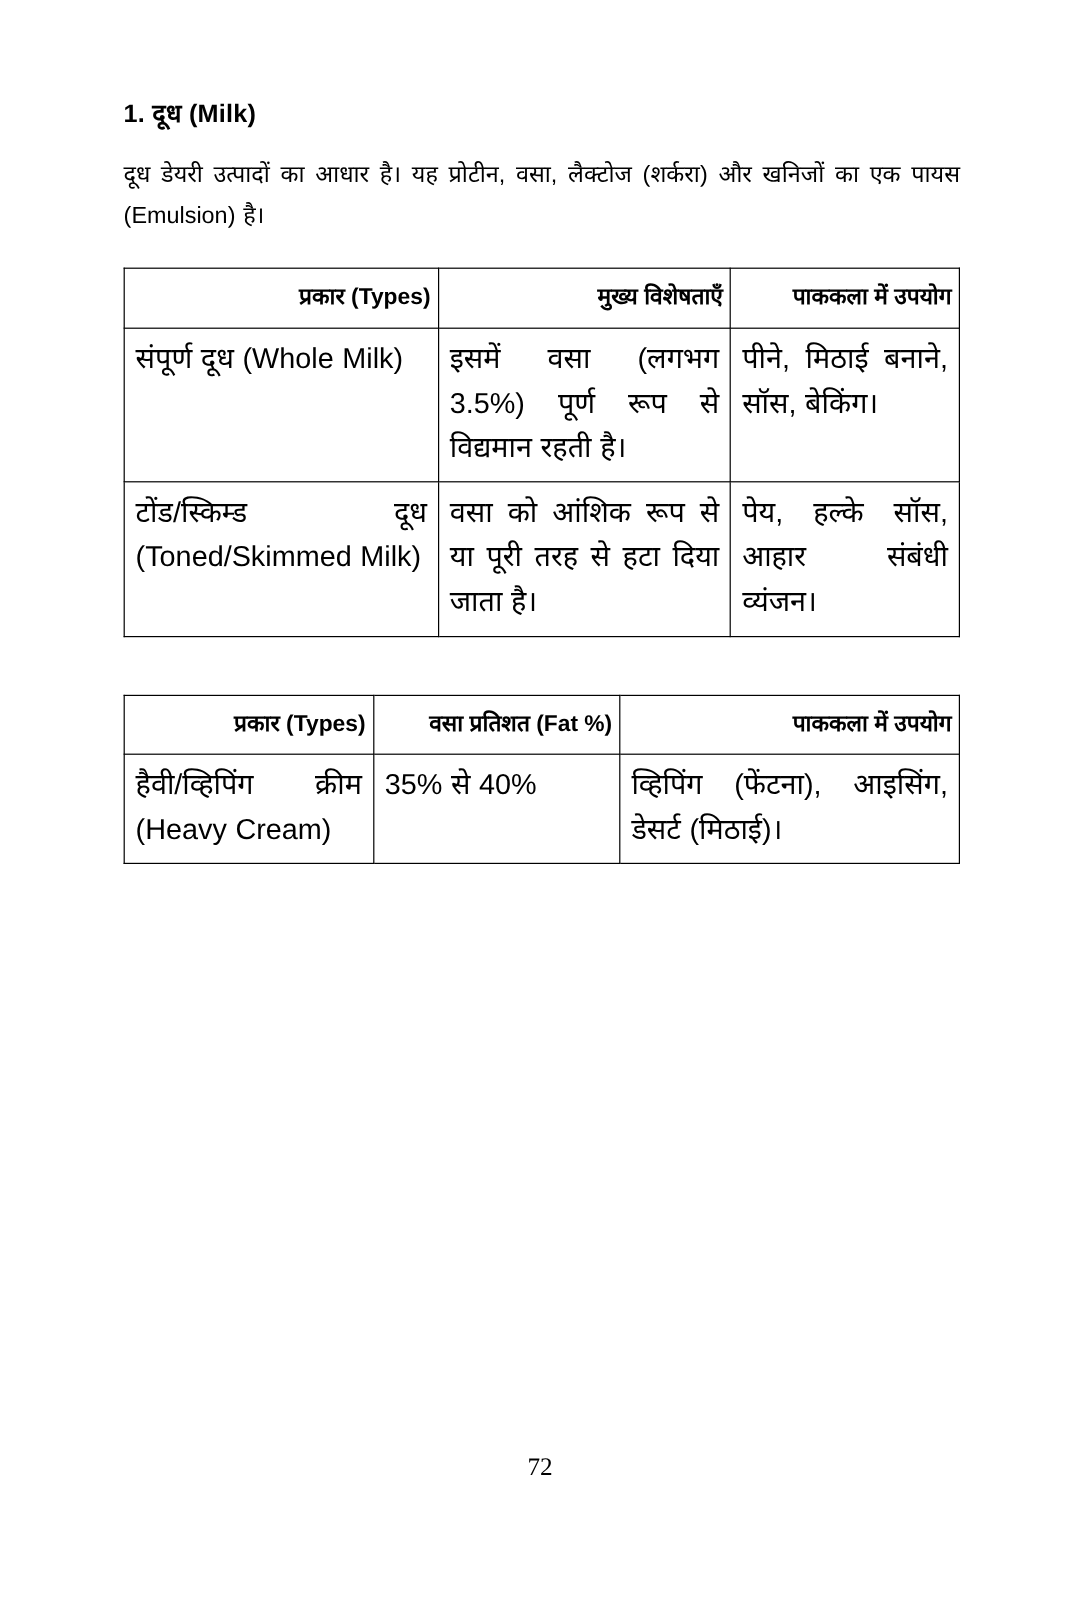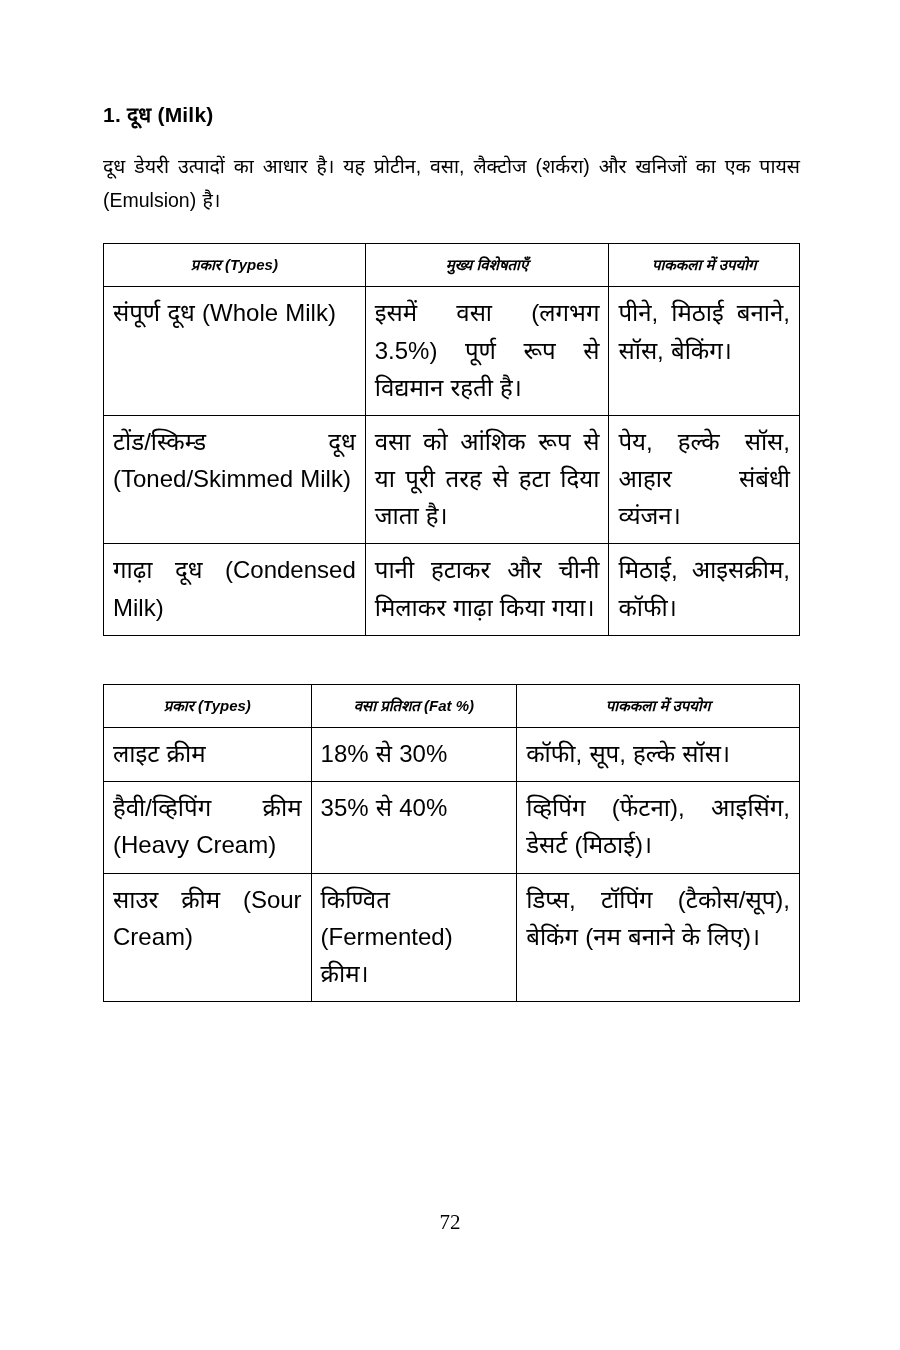--- a/index.html
+++ b/index.html
@@ -12,21 +12,21 @@
     height: 1350px;
     font-family: "Liberation Serif", "DejaVu Serif", serif;
     color: #000000;
     position: relative;
   }
   .page {
     position: relative;
     width: 900px;
     height: 1304px;
     box-sizing: border-box;
-    padding: 100px 100px 40px 103px;
+    padding: 80px 100px 40px 103px;
   }
   .section-heading {
     font-family: "Liberation Sans", sans-serif;
     font-weight: bold;
     font-size: 21px;
     margin: 0 0 22px 0;
     letter-spacing: 0.2px;
   }
   p.body-text {
     font-family: "Liberation Sans", sans-serif;
@@ -49,25 +49,24 @@
     padding: 7px 9px 9px 9px;
     font-family: "Liberation Sans", sans-serif;
     font-size: 24px;
     line-height: 1.55;
     text-align: justify;
     text-justify: inter-word;
     word-spacing: 0.5px;
   }
   table.doc-table th {
     font-weight: bold;
-    text-align: center;
-    font-size: 15px;
+    text-align: right;
+    font-size: 19px;
     padding: 9px 6px 10px 6px;
     word-spacing: normal;
-    font-style: italic;
   }
   
   table.t1 col.c1 { width: 261px; }
   table.t1 col.c2 { width: 243px; }
   table.t1 col.c3 { width: 190px; }
   
   table.t2 col.c1 { width: 207px; }
   table.t2 col.c2 { width: 205px; }
   table.t2 col.c3 { width: 282px; }
 
@@ -109,25 +108,20 @@
       <tr>
         <td>संपूर्ण दूध (Whole Milk)</td>
         <td>इसमें वसा (लगभग 3.5%) पूर्ण रूप से विद्यमान रहती है।</td>
         <td>पीने, मिठाई बनाने, सॉस, बेकिंग।</td>
       </tr>
       <tr>
         <td>टोंड/स्किम्ड दूध (Toned/Skimmed Milk)</td>
         <td>वसा को आंशिक रूप से या पूरी तरह से हटा दिया जाता है।</td>
         <td>पेय, हल्के सॉस, आहार संबंधी व्यंजन।</td>
       </tr>
-      <tr>
-        <td>गाढ़ा दूध (Condensed Milk)</td>
-        <td>पानी हटाकर और चीनी मिलाकर गाढ़ा किया गया।</td>
-        <td>मिठाई, आइसक्रीम, कॉफी।</td>
-      </tr>
     </tbody>
   </table>
 
   <div class="gap-after-table"></div>
 
 
 
   <table class="doc-table t2">
     <colgroup>
         <col class="c1">
@@ -136,31 +130,21 @@
       </colgroup>
     <thead>
       <tr>
         <th>प्रकार (Types)</th>
         <th>वसा प्रतिशत (Fat %)</th>
         <th>पाककला में उपयोग</th>
       </tr>
     </thead>
     <tbody>
       <tr>
-        <td>लाइट क्रीम</td>
-        <td>18% से 30%</td>
-        <td>कॉफी, सूप, हल्के सॉस।</td>
-      </tr>
-      <tr>
         <td>हैवी/व्हिपिंग क्रीम (Heavy Cream)</td>
         <td>35% से 40%</td>
         <td>व्हिपिंग (फेंटना), आइसिंग, डेसर्ट (मिठाई)।</td>
-      </tr>
-      <tr>
-        <td>साउर क्रीम (Sour Cream)</td>
-        <td>किण्वित (Fermented) क्रीम।</td>
-        <td>डिप्स, टॉपिंग (टैकोस/सूप), बेकिंग (नम बनाने के लिए)।</td>
       </tr>
     </tbody>
   </table>
 
   <div class="page-number">72</div>
 </div>
 
 </body></html>

